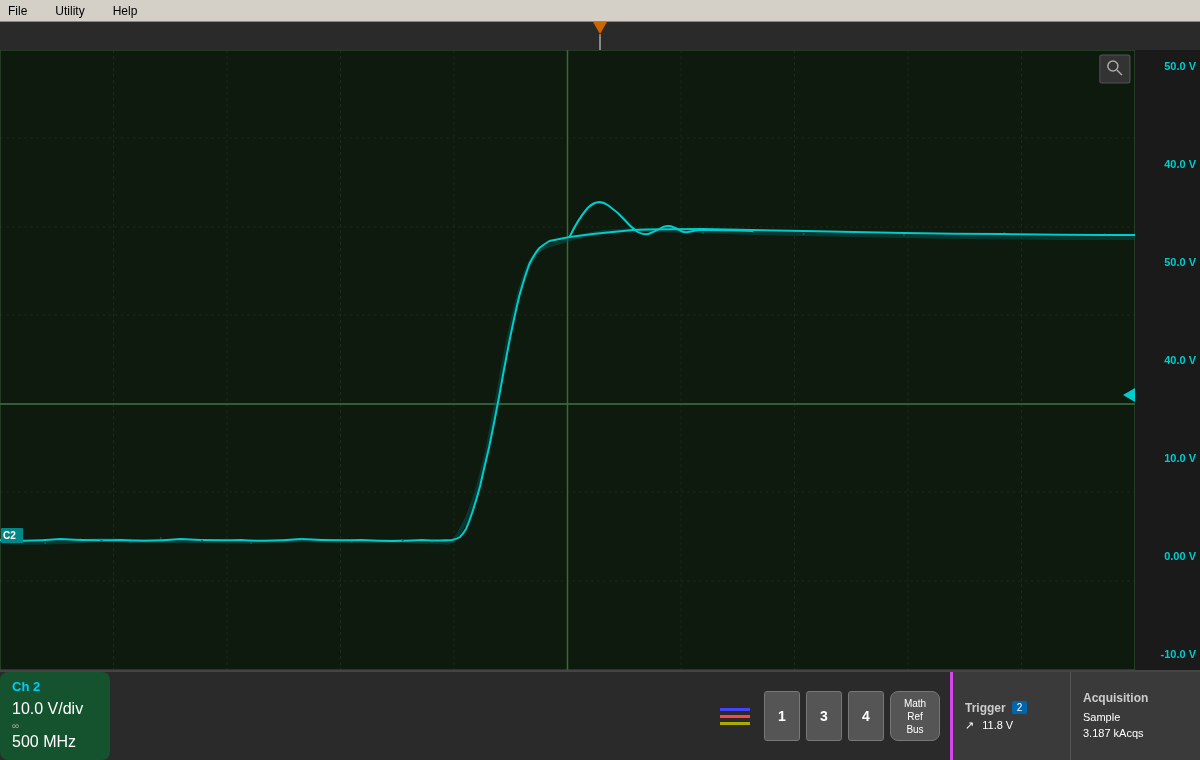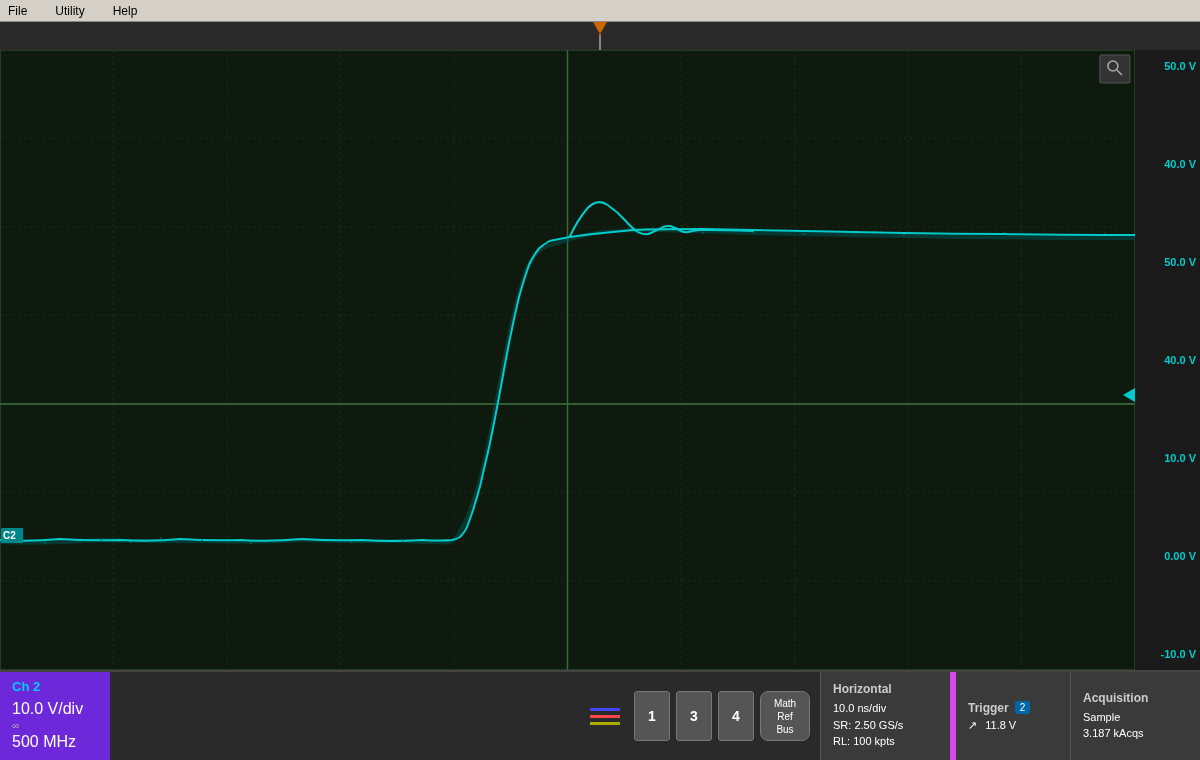--- a/index.html
+++ b/index.html
@@ -80,26 +80,27 @@
     
     #status-bar {
       background: #2a2a2a;
       height: 90px;
       display: flex;
       align-items: stretch;
       border-top: 2px solid #444;
     }
 
     .status-ch2 {
-      background: #6d28d9;
+      background: #14532d;
       padding: 8px 12px;
       min-width: 110px;
       display: flex;
       flex-direction: column;
       justify-content: center;
+      border-radius: 8px;
     }
     .status-ch2 .ch-title {
       color: #00ccff;
       font-size: 13px;
       font-weight: bold;
       margin-bottom: 4px;
     }
     .status-ch2 .ch-detail {
       color: #ffffff;
       font-size: 16px;
@@ -172,21 +173,21 @@
       line-height: 1.5;
     }
 
     .trigger-section {
       background: #3a3a3a;
       padding: 8px 12px;
       min-width: 120px;
       display: flex;
       flex-direction: column;
       justify-content: center;
-      border-left: 6px solid #d946ef;
+      border-left: 3px solid #d946ef;
     }
     .trigger-header {
       display: flex;
       align-items: center;
       gap: 6px;
       margin-bottom: 4px;
     }
     .trigger-title {
       color: #cccccc;
       font-size: 12px;
@@ -358,26 +359,20 @@
       <div style="width:30px;height:3px;background:#aaaa00;"></div>
     </div>
     <div class="ch-btn">1</div>
     <div class="ch-btn">3</div>
     <div class="ch-btn">4</div>
     <div class="math-ref-bus-btn" style="white-space:pre-line">Math
 Ref
 Bus</div>
   </div>
 
-  <div class="status-section">
-    <div class="status-section-title">Horizontal</div>
-    <div class="status-section-detail">10.0 ns/div</div>
-    <div class="status-section-detail">SR: 2.50 GS/s</div>
-    <div class="status-section-detail">RL: 100 kpts</div>
-  </div>
 
   <div class="trigger-section">
     <div class="trigger-header">
       <span class="trigger-title">Trigger</span>
       <span class="trigger-ch-badge">2</span>
     </div>
     <div style="display:flex; gap:8px; align-items:center;">
       <span class="trigger-detail">↗</span>
       <span class="trigger-detail">11.8 V</span>
     </div>

